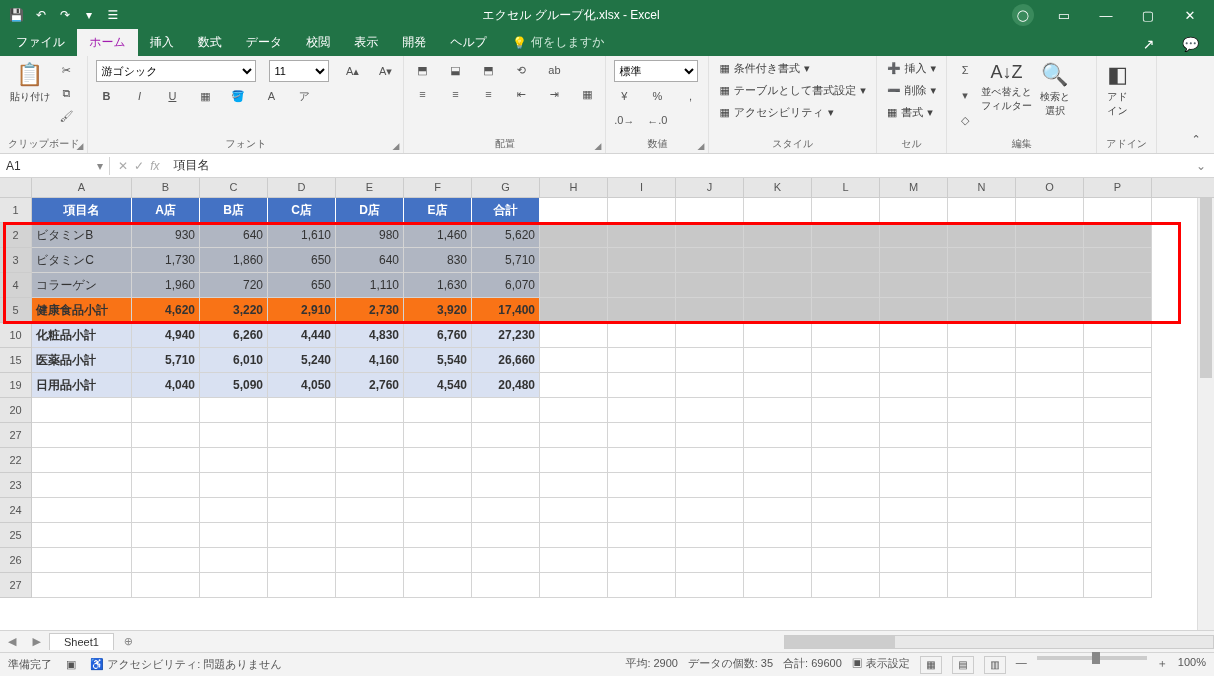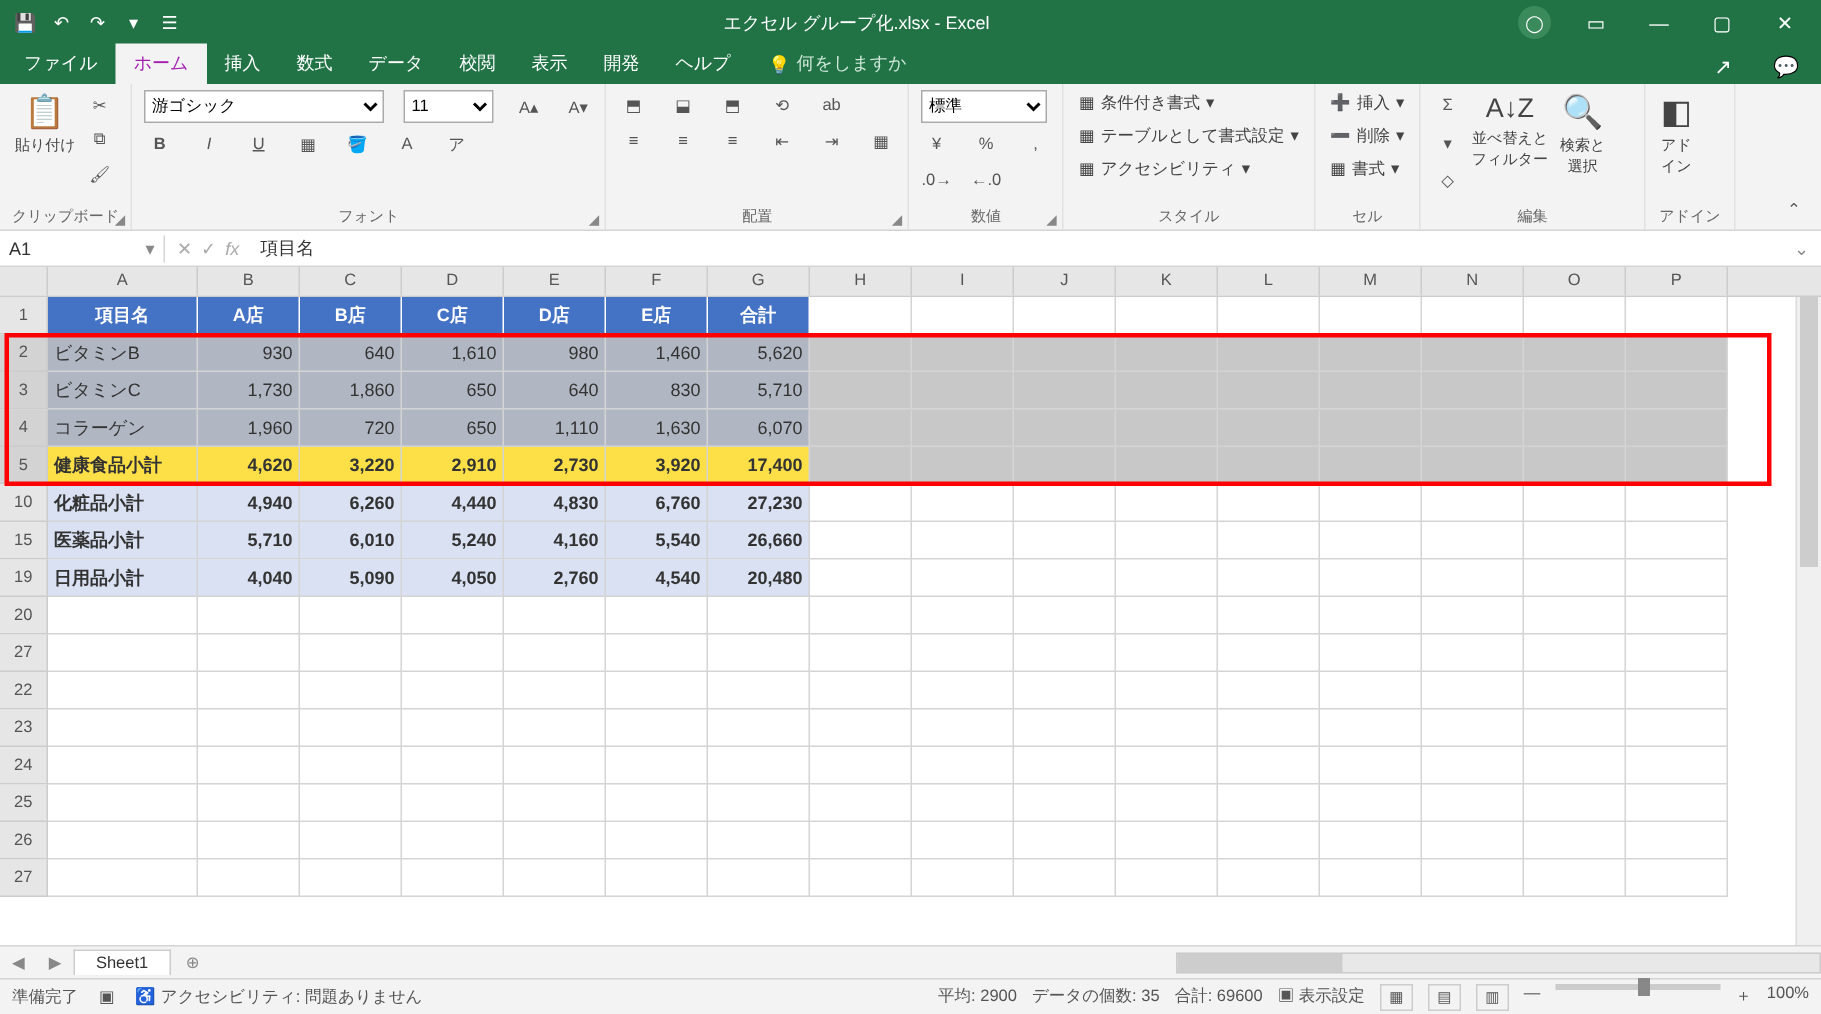--- a/index.html
+++ b/index.html
@@ -53,21 +53,21 @@
 .rh { width:32px; border-right:1px solid #ccc; border-bottom:1px solid #ccc; background:#e6e6e6; text-align:center; font-size:11px; color:#555; line-height:24px; }
 .rh.sel { background:#d3d3d3; }
 .cell { border-right:1px solid #d4d4d4; border-bottom:1px solid #d4d4d4; padding:0 4px; font-size:12px; line-height:24px; overflow:hidden; white-space:nowrap; }
 .cell.num { text-align:right; }
 .hdr { background:#4472c4; color:#fff; text-align:center; font-weight:bold; border-right:1px solid #fff; border-bottom:1px solid #fff;}
 .sub1 { background:#d9e1f2; }
 .subtotal { background:#b4c6e7; font-weight:bold; }
 .sub2 { background:#d9e1f2; font-weight:bold; }
 .selrow .cell { background:#c8c8c8; }
 .selrow .cell.sub1 { background:#b0b6c2; }
-.selrow .cell.subtotal { background:#fde047; }
+.selrow .cell.subtotal { background:#f97316; }
 .redbox { position:absolute; border:3px solid #ff0000; pointer-events:none; }
 
 
 .sheettabs { height:22px; border-top:1px solid #d4d4d4; display:flex; align-items:center; background:#f3f3f3; font-size:11px; }
 .sheettabs .nav { padding:0 8px; color:#888; }
 .sheettabs .stab { background:#fff; border:1px solid #ccc; border-bottom:none; padding:2px 14px; }
 .sheettabs .plus { padding:0 10px; color:#888; }
 .sheettabs .hscroll { margin-left:auto; width:430px; height:14px; background:#e8e8e8; border:1px solid #ccc; position:relative; }
 .sheettabs .hscroll .thumb { position:absolute; left:0; top:0; bottom:0; width:110px; background:#cdcdcd; }
 

